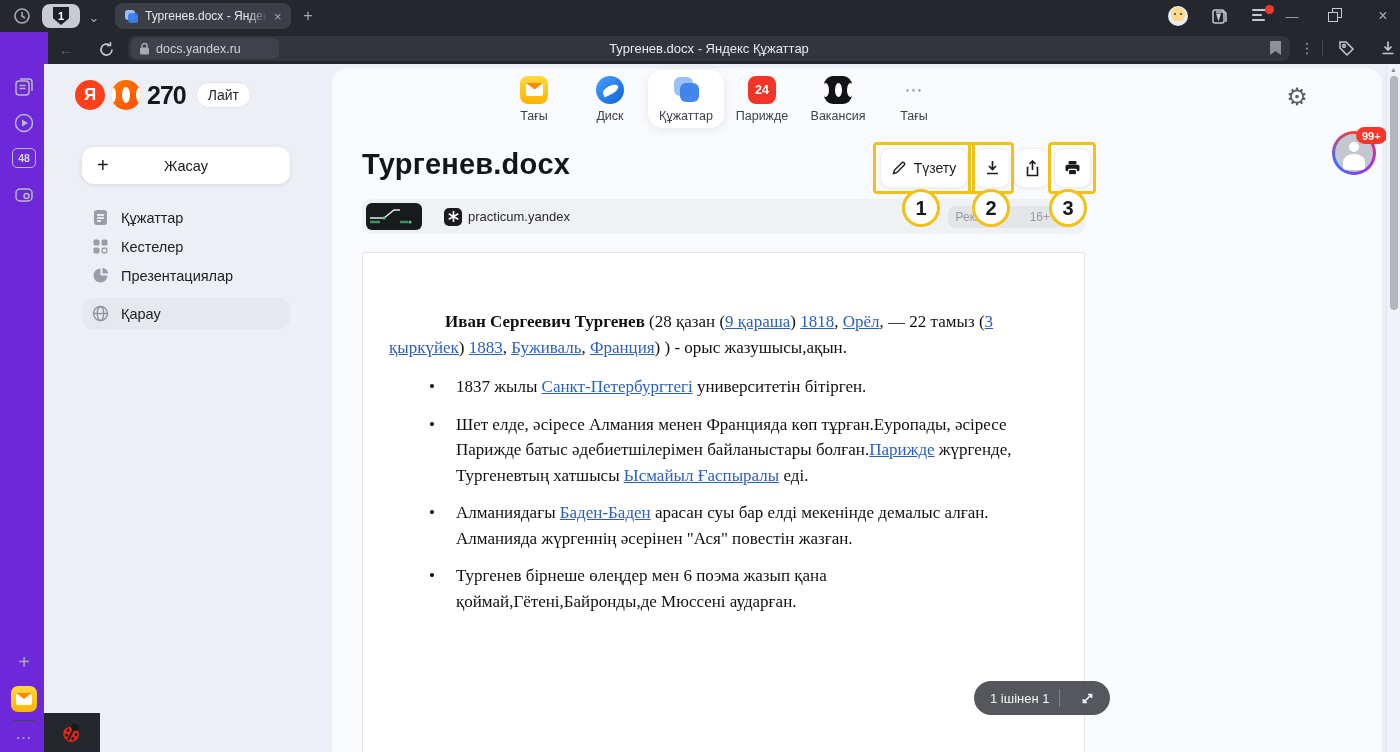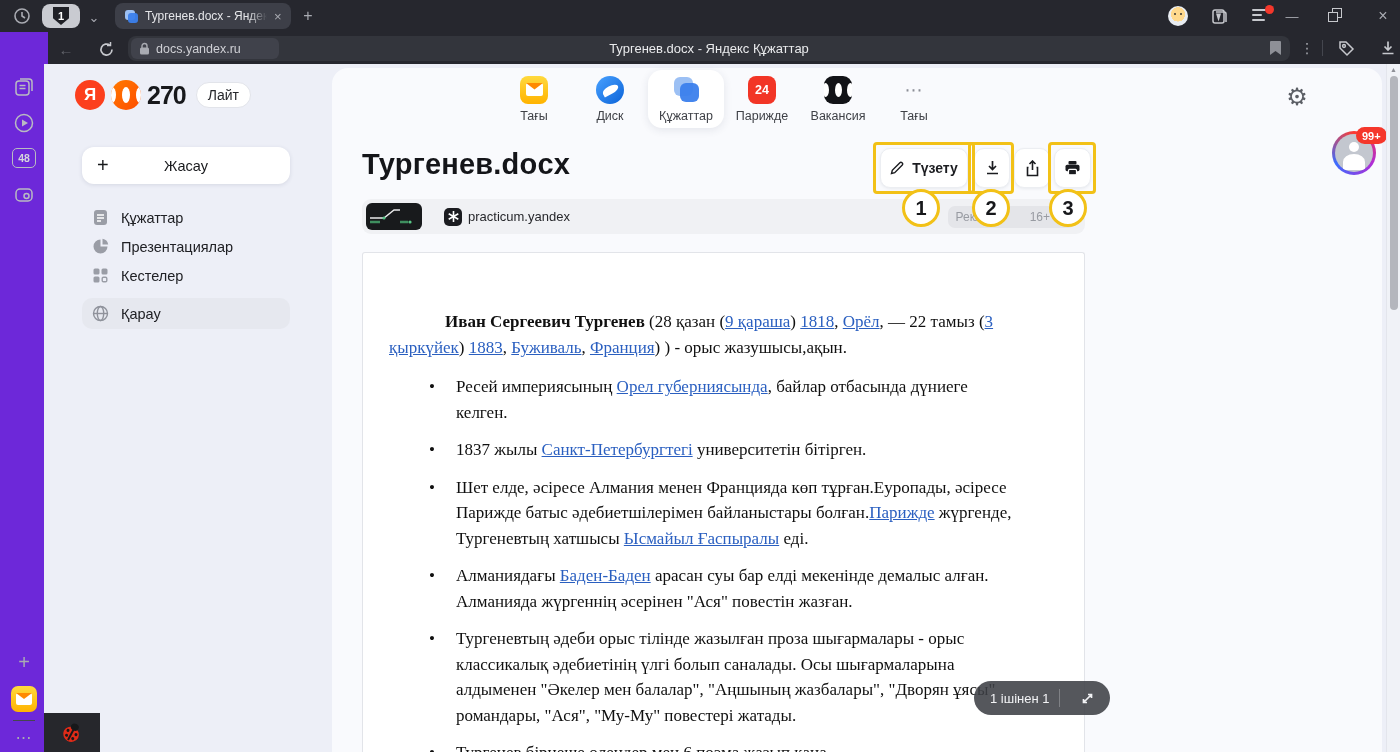--- a/index.html
+++ b/index.html
@@ -134,21 +134,21 @@
   .side-item svg { flex:0 0 auto; }
   #sidebar .gap { height:19px; }
   .side-item.active { background:#e6e8ef; height:31px; }
 
   
   #main { position:absolute; left:318px; top:0; width:726px; }
   #doc-title { position:absolute; left:0; top:84px; font-size:29px; font-weight:bold; color:#141519; letter-spacing:.2px; }
 
   .tool-btn { position:absolute; top:84px; height:40px; background:#fff; border:1px solid #eceef2; border-radius:10px;
               box-shadow:0 1px 3px rgba(40,50,80,.08); display:flex; align-items:center; justify-content:center;
-              gap:8px; cursor:pointer; color:#1b1c20;font-weight:bold; }
+              gap:8px; cursor:pointer; color:#1b1c20; }
   #edit-button { left:518px; width:88px; font-size:14px; }
   #download-button { left:612px; width:36px; }
   #share-button { left:652px; width:36px; }
   #print-button { left:692px; width:37px; }
 
   .hl-box { position:absolute; top:78px; height:52px; border:3px solid #f2c117; border-radius:4px; z-index:5; }
   #hl-1 { left:511px; width:102px; } #hl-2 { left:606px; width:46px; } #hl-3 { left:686px; width:48px; }
   .callout { position:absolute; top:125px; width:38px; height:38px; border-radius:50%; background:#fff; border:3px solid #f2c117;
              display:flex; align-items:center; justify-content:center; font-size:20px; font-weight:bold; color:#17181b; z-index:6; }
   #callout-1 { left:540px; } #callout-2 { left:610px; } #callout-3 { left:687px; }
@@ -391,33 +391,33 @@
       <div class="gap"></div>
       <div class="side-item">
         <svg width="17" height="17" viewBox="0 0 17 17">
           <rect x="2" y="1" width="13" height="15" rx="3" fill="#9a9da6"></rect>
           <path d="M5 6h7M5 9h7M5 12h4" stroke="#fff" stroke-width="1.4"></path>
         </svg>
         <span>Құжаттар</span>
       </div>
       <div class="side-item">
         <svg width="17" height="17" viewBox="0 0 17 17">
-          <path d="M8.5 1.5a7 7 0 1 0 7 7h-7z" fill="#9a9da6"></path>
-          <path d="M10.5 0.8a7 7 0 0 1 5.7 5.7h-5.7z" fill="#9a9da6"></path>
-        </svg>
-        <span>Презентациялар</span>
-      </div>
-      <div class="side-item">
-        <svg width="17" height="17" viewBox="0 0 17 17">
           <rect x="1.5" y="1.5" width="6" height="6" rx="1.5" fill="#9a9da6"></rect>
           <rect x="9.5" y="1.5" width="6" height="6" rx="1.5" fill="#9a9da6"></rect>
           <rect x="1.5" y="9.5" width="6" height="6" rx="1.5" fill="#9a9da6"></rect>
           <rect x="10.2" y="10.2" width="4.6" height="4.6" rx="1.2" fill="none" stroke="#9a9da6" stroke-width="1.4"></rect>
         </svg>
         <span>Кестелер</span>
+      </div>
+      <div class="side-item">
+        <svg width="17" height="17" viewBox="0 0 17 17">
+          <path d="M8.5 1.5a7 7 0 1 0 7 7h-7z" fill="#9a9da6"></path>
+          <path d="M10.5 0.8a7 7 0 0 1 5.7 5.7h-5.7z" fill="#9a9da6"></path>
+        </svg>
+        <span>Презентациялар</span>
       </div>
       <div class="gap" style="height:8px;"></div>
       <div class="side-item active">
         <svg width="17" height="17" viewBox="0 0 17 17" fill="none" stroke="#8f929b" stroke-width="1.4">
           <circle cx="8.5" cy="8.5" r="7"></circle>
             <ellipse cx="8.5" cy="8.5" rx="3.2" ry="7"></ellipse>
             <path d="M1.5 8.5h14"></path>
         </svg>
         <span>Қарау</span>
       </div>
@@ -480,25 +480,23 @@
             <span>16+</span>
             <span id="ad-info-icon">i</span>
           </span>
         </div>
       </div>
 
       <div id="doc-page">
         <div id="doc-body">
           <p id="doc-intro"><b>Иван Сергеевич Тургенев</b> (28 қазан (<a href="#" class="dlink">9 қараша</a>) <a href="#" class="dlink">1818</a>, <a href="#" class="dlink">Орёл</a>, — 22 тамыз (<a href="#" class="dlink">3 қыркүйек</a>) <a href="#" class="dlink">1883</a>, <a href="#" class="dlink">Буживаль</a>, <a href="#" class="dlink">Франция</a>) ) - орыс жазушысы,ақын.</p>
           <ul id="doc-bullets">
-              <li>Ресей империясының <a href="#" class="dlink">Орел губерниясында</a>, байлар отбасында дүниеге келген.</li>
               <li>1837 жылы <a href="#" class="dlink">Санкт-Петербургтегі</a> университетін бітірген.</li>
               <li>Шет елде, әсіресе Алмания менен Францияда көп тұрған.Еуропады, әсіресе Парижде батыс әдебиетшілерімен байланыстары болған.<a href="#" class="dlink">Парижде</a> жүргенде, Тургеневтың хатшысы <a href="#" class="dlink">Ысмайыл Ғаспыралы</a> еді.</li>
               <li>Алманиядағы <a href="#" class="dlink">Баден-Баден</a> арасан суы бар елді мекенінде демалыс алған. Алманияда жүргеннің әсерінен "Ася" повестін жазған.</li>
-              <li>Тургеневтың әдеби орыс тілінде жазылған проза шығармалары - орыс классикалық әдебиетінің үлгі болып саналады. Осы шығармаларына алдыменен "Әкелер мен балалар", "Аңшының жазбалары", "Дворян ұясы" романдары, "Ася", "Му-Му" повестері жатады.</li>
               <li>Тургенев бірнеше өлеңдер мен 6 поэма жазып қана қоймай,Гётені,Байронды,де Мюссені аударған.</li>
             </ul>
         </div>
       </div>
 
       <div id="pager">
         <span id="pager-label">1 ішінен 1</span>
         <span id="pager-divider"></span>
         <span id="pager-expand">
           <svg width="15" height="15" viewBox="0 0 15 15" fill="none" stroke="#f2f3f5" stroke-width="1.7">

